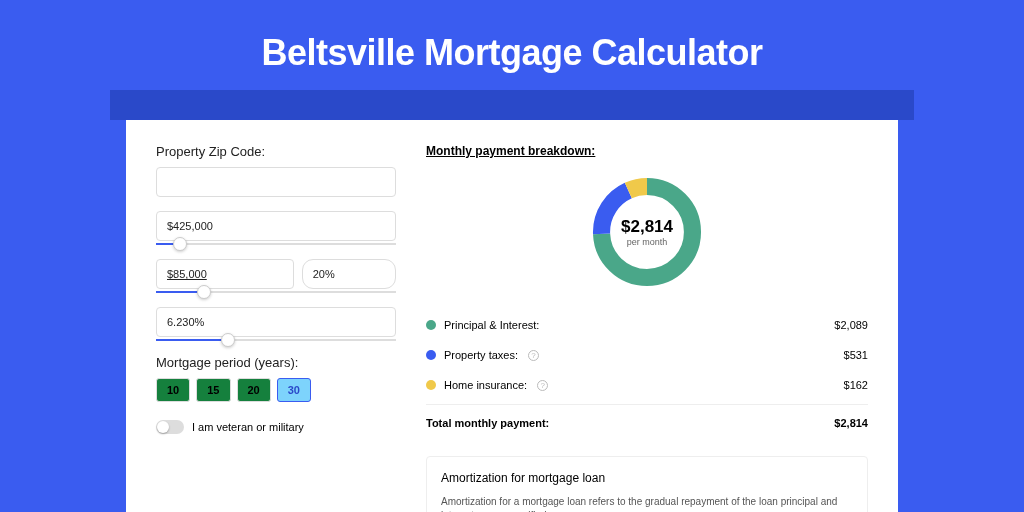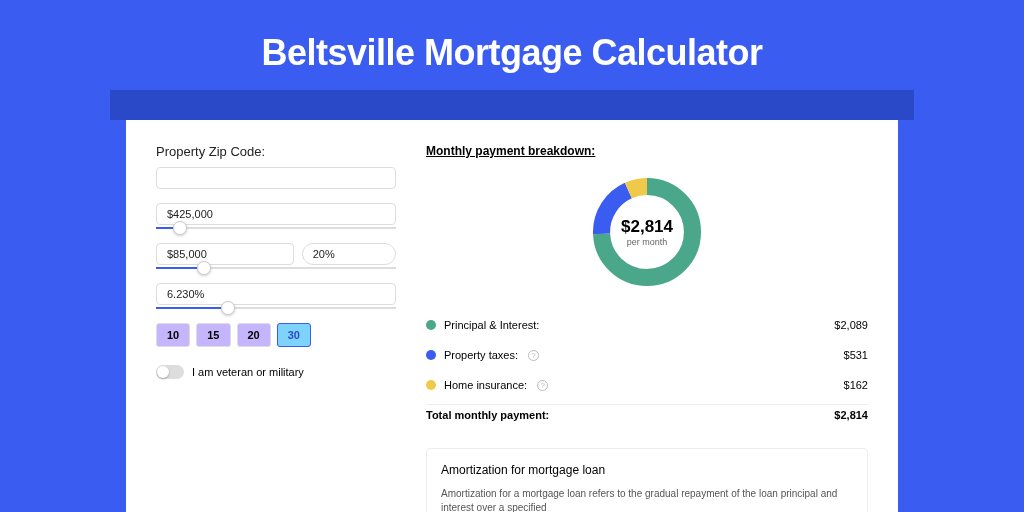--- a/index.html
+++ b/index.html
@@ -13,40 +13,40 @@
   .card {
     background: #fff; margin: 0 126px; padding: 24px 30px 0 30px;
     height: 400px; display: flex; gap: 30px;
   }
   .left { width: 240px; flex-shrink: 0; }
   .right { flex: 1; }
   .label { font-size: 13px; color: #222; margin-bottom: 8px; }
   .field-group { margin-bottom: 14px; position: relative; }
   .input {
     width: 100%; border: 1px solid #ddd; border-radius: 4px;
-    height: 22px; padding: 0 10px; font-size: 11px; color: #222;
+    height: 30px; padding: 0 10px; font-size: 11px; color: #222;
   }
   .row2 { display: flex; gap: 8px; }
-  .row2 .input:first-child { flex: 1.6; }
+  .row2 .input:first-child { flex: 1.6; text-decoration: underline; }
   .row2 .input:last-child { flex: 1; border-radius: 11px; }
   .slider-track {
     position: relative; height: 2px; background: #ddd; margin-top: 2px;
   }
   .slider-fill {
     position: absolute; left: 0; top: 0; height: 2px; background: #3a5cf0;
   }
   .slider-thumb {
     position: absolute; top: -6px; width: 14px; height: 14px;
     background: #fff; border: 1px solid #ccc; border-radius: 50%;
     box-shadow: 0 1px 3px rgba(0,0,0,0.2); transform: translateX(-50%);
   }
   .pills { display: flex; gap: 6px; }
   .pill {
     border: 1px solid #ddd; border-radius: 3px; padding: 5px 10px;
-    font-size: 11px; font-weight: 600; cursor: pointer; background: #c4b5fd;
+    font-size: 11px; font-weight: 600; cursor: pointer; background: #15803d;
   }
   .pill.active { background: #7dd3fc; border-color: #3a5cf0; color: #2a49c9; }
   .toggle-row { display: flex; align-items: center; gap: 8px; margin-top: 18px; }
   .toggle {
     width: 28px; height: 14px; background: #ddd; border-radius: 8px;
     position: relative; cursor: pointer;
   }
   .toggle::after {
     content: ""; position: absolute; width: 12px; height: 12px;
     background: #fff; border-radius: 50%; top: 1px; left: 1px;
@@ -67,21 +67,21 @@
     display: flex; align-items: center; justify-content: space-between;
     padding: 9px 0; font-size: 11px;
   }
   .row-left { display: flex; align-items: center; gap: 8px; }
   .dot { width: 10px; height: 10px; border-radius: 50%; }
   .info {
     width: 11px; height: 11px; border: 1px solid #bbb; border-radius: 50%;
     font-size: 8px; color: #bbb; display: inline-flex;
     align-items: center; justify-content: center; margin-left: 2px;
   }
-  .row.total { border-top: 1px solid #eee; font-weight: 700; margin-top: 4px; padding-top: 4px; }
+  .row.total { border-top: 1px solid #eee; font-weight: 700; margin-top: 4px; padding-top: 12px; }
   .subcard {
     border: 1px solid #eee; border-radius: 4px; padding: 14px; margin-top: 18px;
   }
   .subcard-title { font-size: 12px; font-weight: 400; margin-bottom: 10px; }
   .subcard-text { font-size: 10px; color: #555; line-height: 1.4; }
 </style>
 </head>
 <body>
 
 <div class="title">Beltsville Mortgage Calculator</div>
@@ -116,20 +116,21 @@
 
     <div class="field-group">
       <input class="input" value="6.230%" style="">
       <div class="slider-track">
         <div class="slider-fill" style="width:30%"></div>
         <div class="slider-thumb" style="left:30%"></div>
       </div>
     </div>
 
     <div class="field-group">
+      <div class="label">Mortgage period (years):</div>
       <div class="pills">
         <div class="pill">10</div>
         <div class="pill">15</div>
         <div class="pill">20</div>
         <div class="pill active">30</div>
       </div>
     </div>
 
     <div class="toggle-row">
       <div class="toggle"></div>

